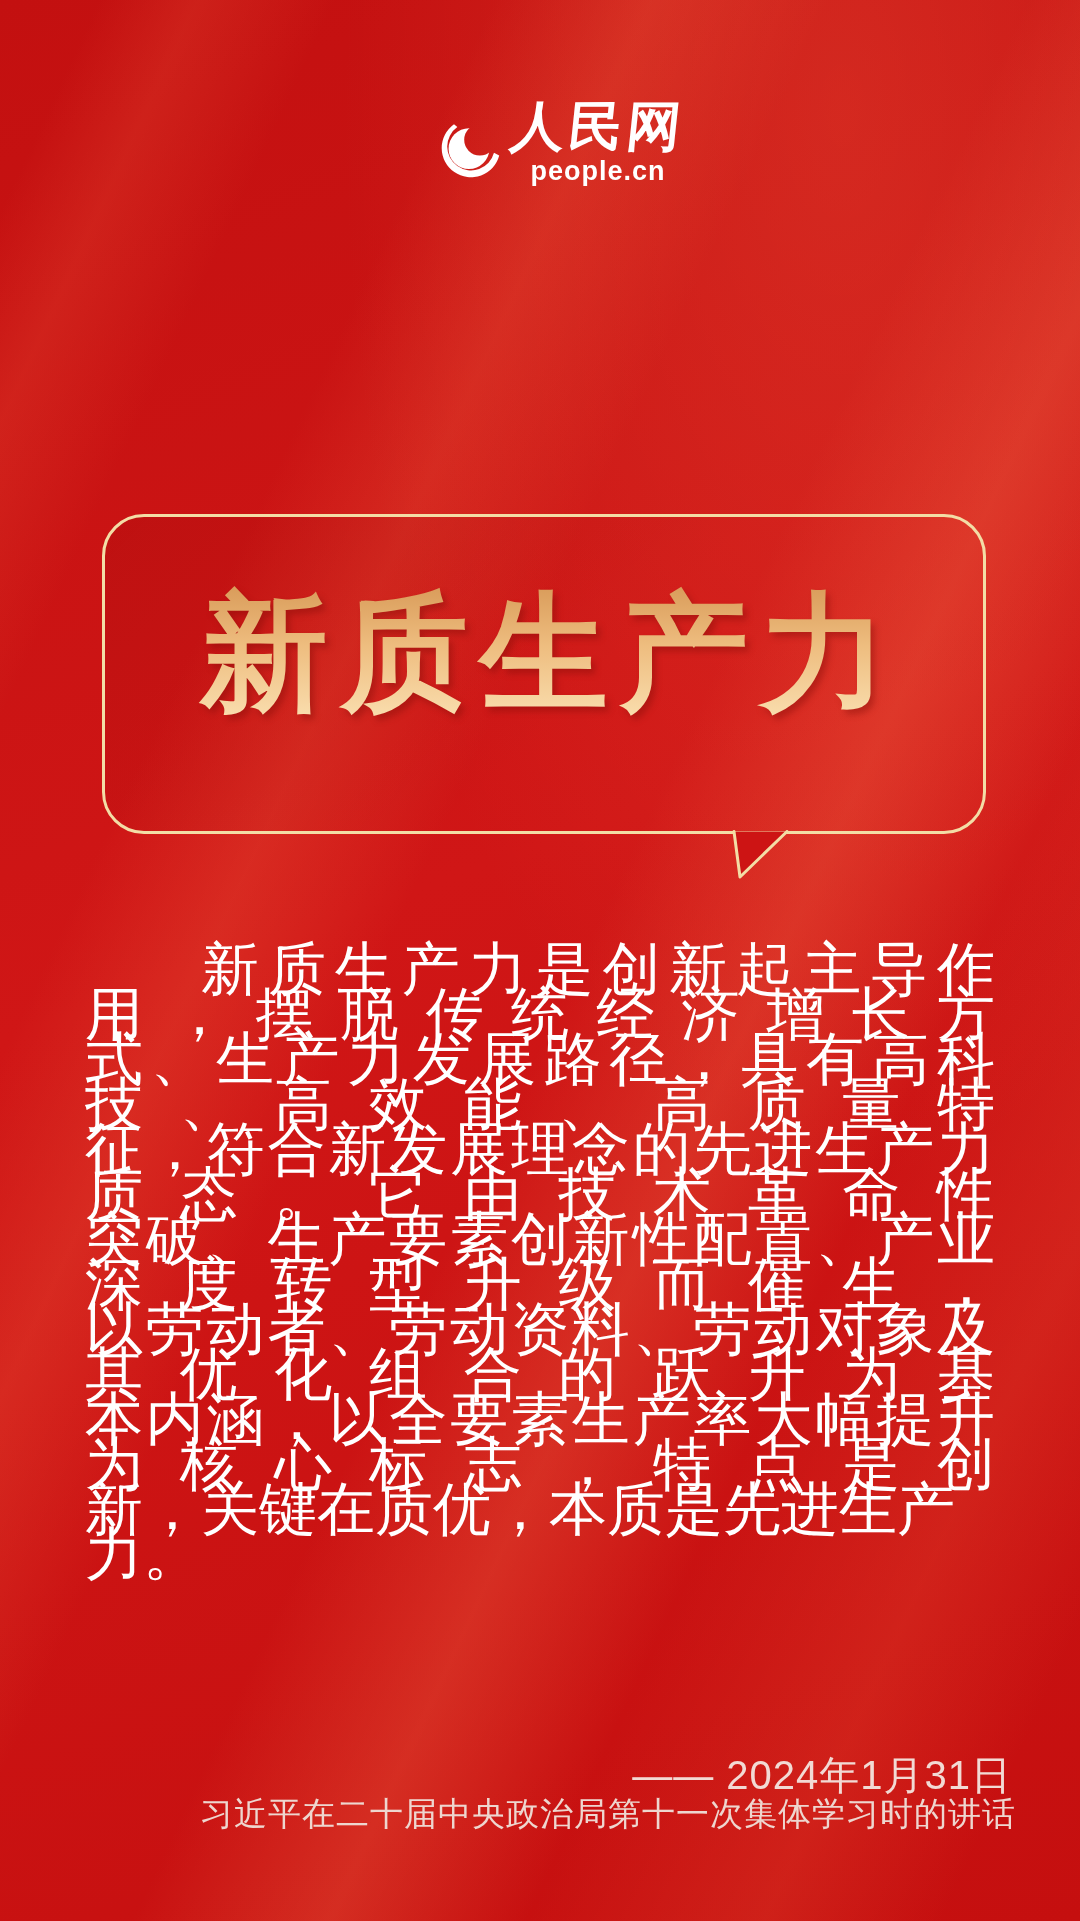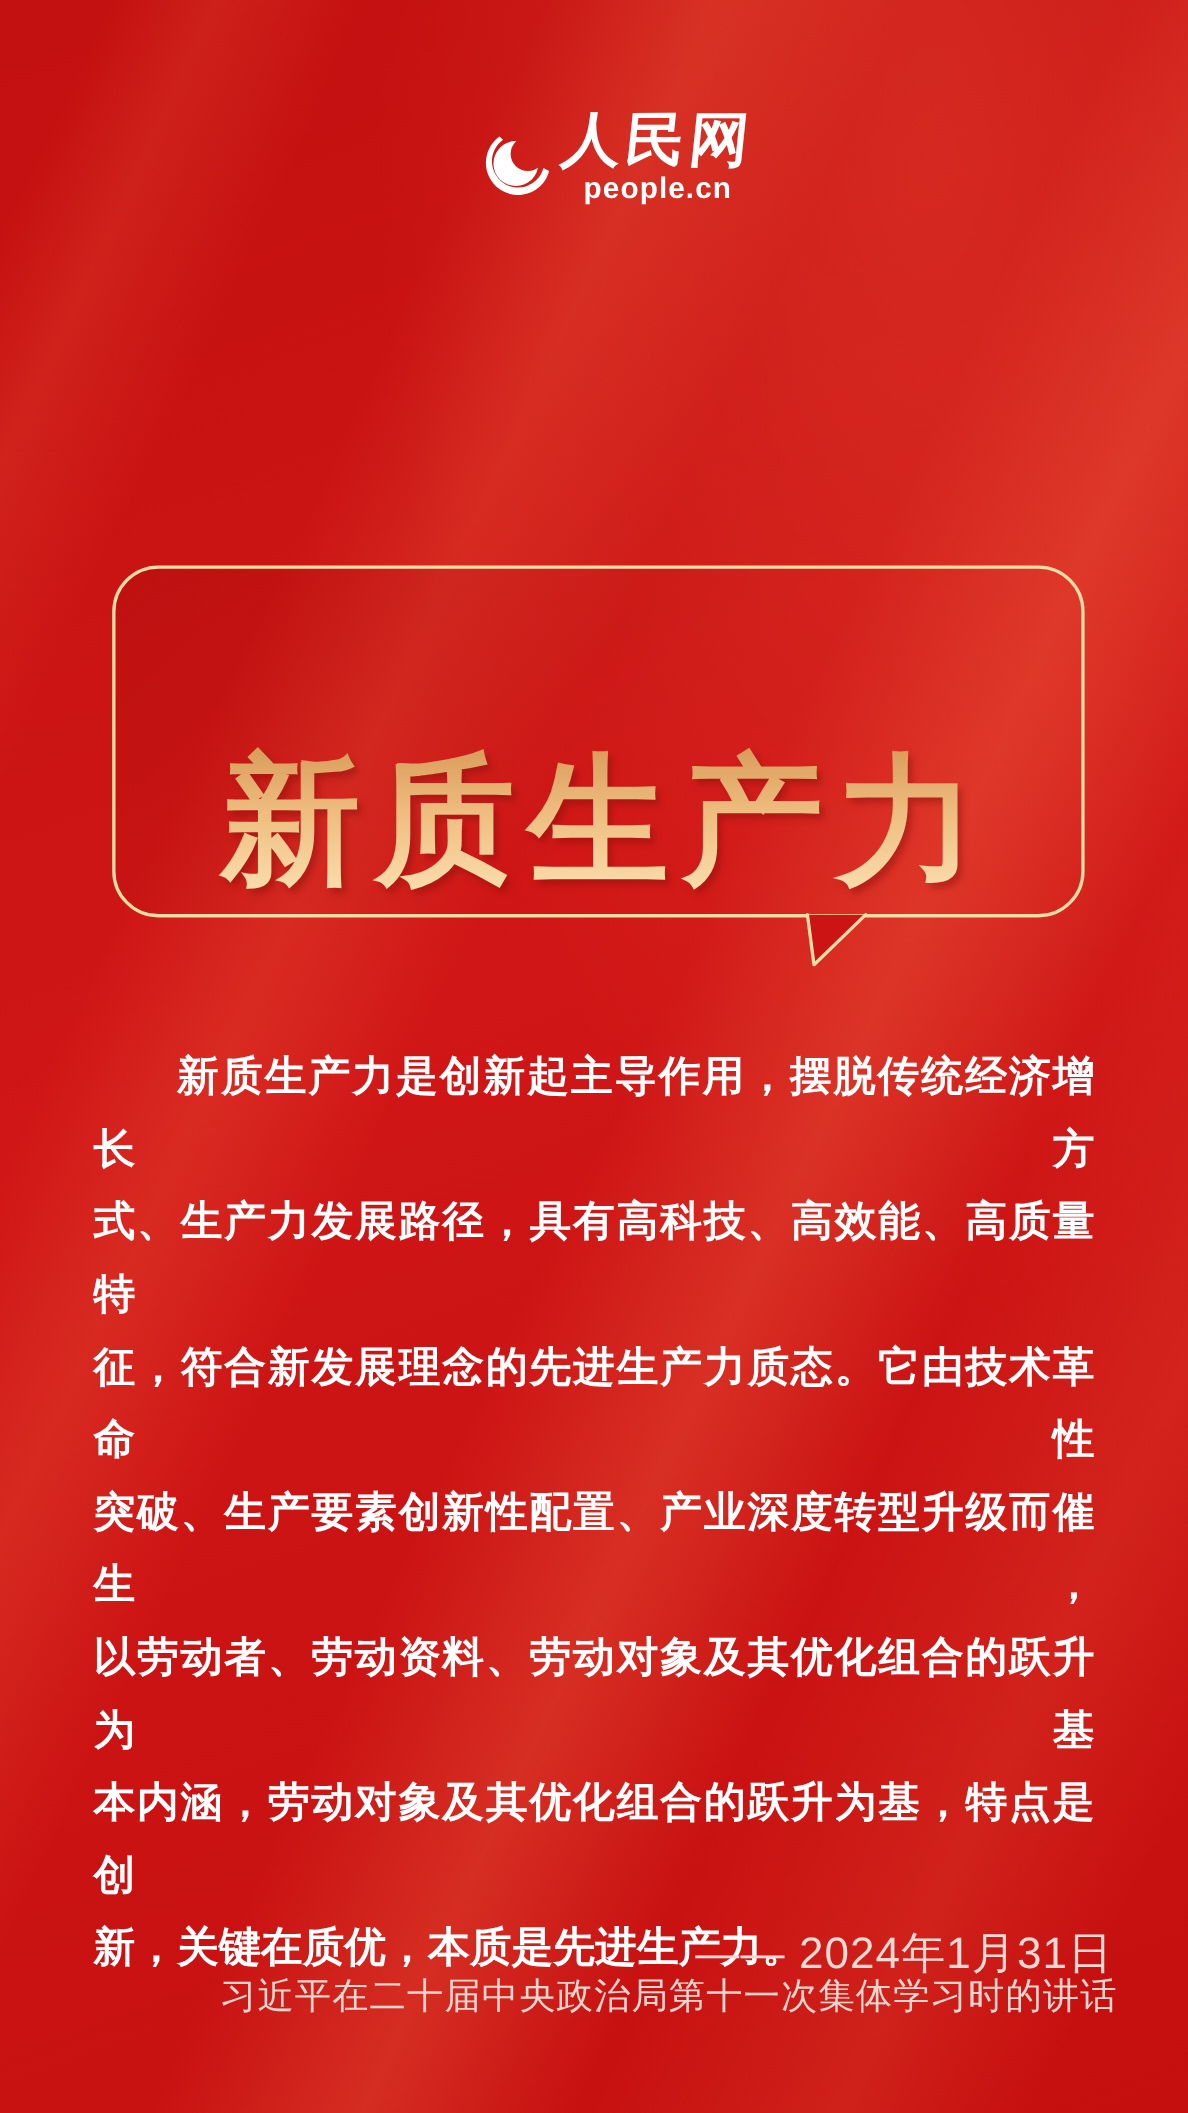--- a/index.html
+++ b/index.html
@@ -46,36 +46,36 @@
     background:linear-gradient(180deg,#e0964a 0%,#f2cd90 30%,#fbe9c1 62%,#eec07b 100%);
     box-shadow:0 6px 16px rgba(110,0,0,0.30);
   }
   .bubble-header-text{
     color:#fff;font-size:42px;font-weight:700;letter-spacing:1px;
     text-shadow:0 2px 6px rgba(160,80,15,0.55);
     white-space:nowrap;
   }
   .bubble-title-wrap{
     position:absolute;left:102px;top:568px;width:884px;height:266px;
-    display:flex;align-items:flex-end;justify-content:center;
+    display:flex;align-items:flex-start;justify-content:center;
   }
   .bubble-title{
     font-size:128px;font-weight:700;letter-spacing:12px;text-indent:12px;
     background:linear-gradient(180deg,#d3924f 0%,#eebd7f 45%,#fde8bd 100%);
     -webkit-background-clip:text;background-clip:text;
     color:transparent;-webkit-text-fill-color:transparent;
     filter:drop-shadow(4px 5px 3px rgba(130,12,8,0.40));
     white-space:nowrap;
   }
   .bubble-tail{position:absolute;left:730px;top:830px;}
 
   
   .body-text{
     position:absolute;left:85px;top:946px;width:910px;
-    color:#ffffff;font-size:38px;font-weight:700;line-height:66px;
+    color:#ffffff;font-size:58px;font-weight:400;line-height:45px;
   }
   .body-line{text-align:justify;text-align-last:justify;-moz-text-align-last:justify;}
   .body-line.first{text-indent:2em;}
   .body-line.last{text-align:left;text-align-last:left;-moz-text-align-last:left;}
 
   
   .footer-date{
     position:absolute;right:68px;top:1748px;
     color:#f2dad4;font-size:40px;font-weight:400;letter-spacing:1px;
     text-align:right;
@@ -119,20 +119,20 @@
     <path d="M4 1.5 L57 1.5 L10 47 Z" fill="#cd1414"></path>
     <path d="M4 1.5 L10 47 L57 1.5" fill="none" stroke="#f3dda6" stroke-width="3" stroke-linejoin="round" stroke-linecap="round"></path>
   </svg>
 
   <div class="body-text">
     <div class="body-line first">新质生产力是创新起主导作用，摆脱传统经济增长方</div>
     <div class="body-line">式、生产力发展路径，具有高科技、高效能、高质量特</div>
     <div class="body-line">征，符合新发展理念的先进生产力质态。它由技术革命性</div>
     <div class="body-line">突破、生产要素创新性配置、产业深度转型升级而催生，</div>
     <div class="body-line">以劳动者、劳动资料、劳动对象及其优化组合的跃升为基</div>
-    <div class="body-line">本内涵，劳动对象及其优化组合的跃升为基，特点是创</div>
+    <div class="body-line">本内涵，以全要素生产率大幅提升为核心标志，特点是创</div>
     <div class="body-line last">新，关键在质优，本质是先进生产力。</div>
   </div>
 
   <div class="footer-date">—— 2024年1月31日</div>
   <div class="footer-attribution">习近平在二十届中央政治局第十一次集体学习时的讲话</div>
 
 </div>
 
 </body></html>

